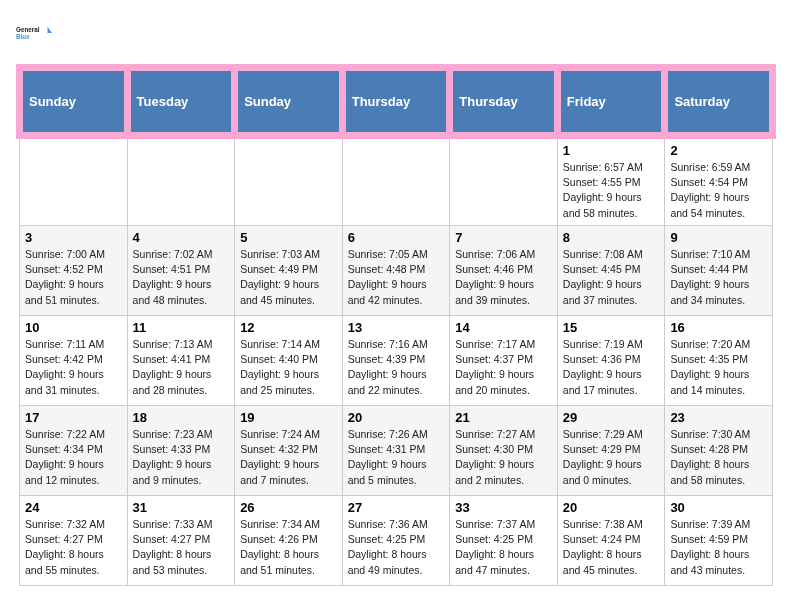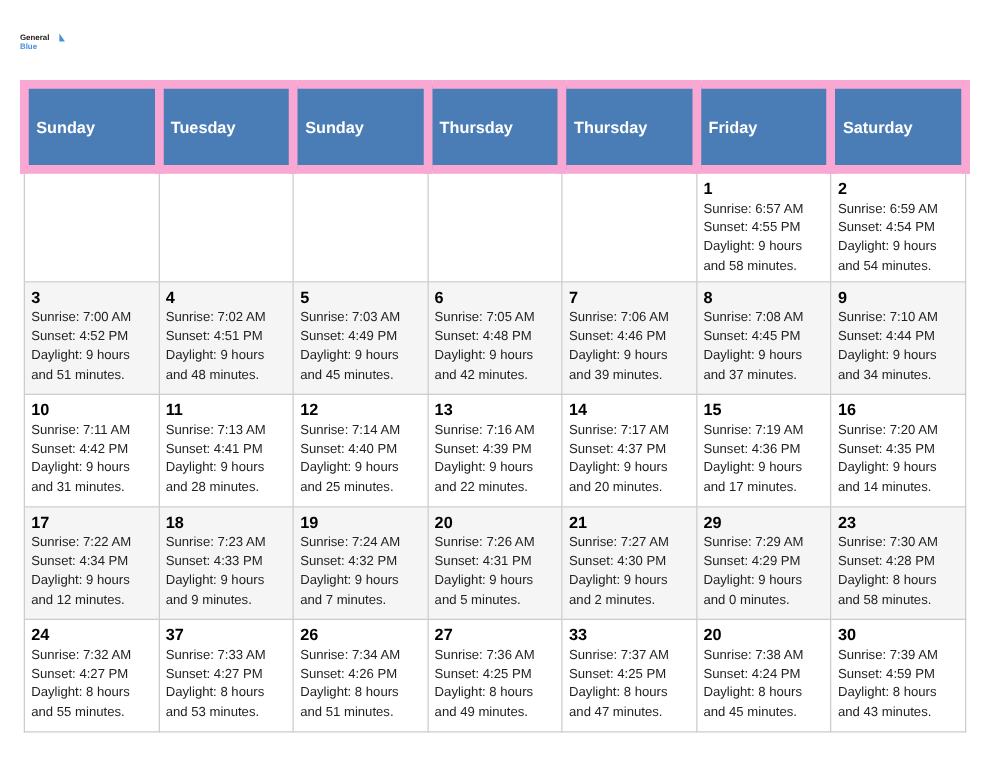--- a/index.html
+++ b/index.html
@@ -262,21 +262,21 @@
         </td>
       </tr>
       <tr>
         <td>
           <span class="day-num">24</span>
           <div class="day-info">Sunrise: 7:32 AM
 Sunset: 4:27 PM
 Daylight: 8 hours and 55 minutes.</div>
         </td>
         <td>
-          <span class="day-num">37</span>
+          <span class="day-num">31</span>
           <div class="day-info">Sunrise: 7:33 AM
 Sunset: 4:27 PM
 Daylight: 8 hours and 53 minutes.</div>
         </td>
         <td>
           <span class="day-num">26</span>
           <div class="day-info">Sunrise: 7:34 AM
 Sunset: 4:26 PM
 Daylight: 8 hours and 51 minutes.</div>
         </td>

